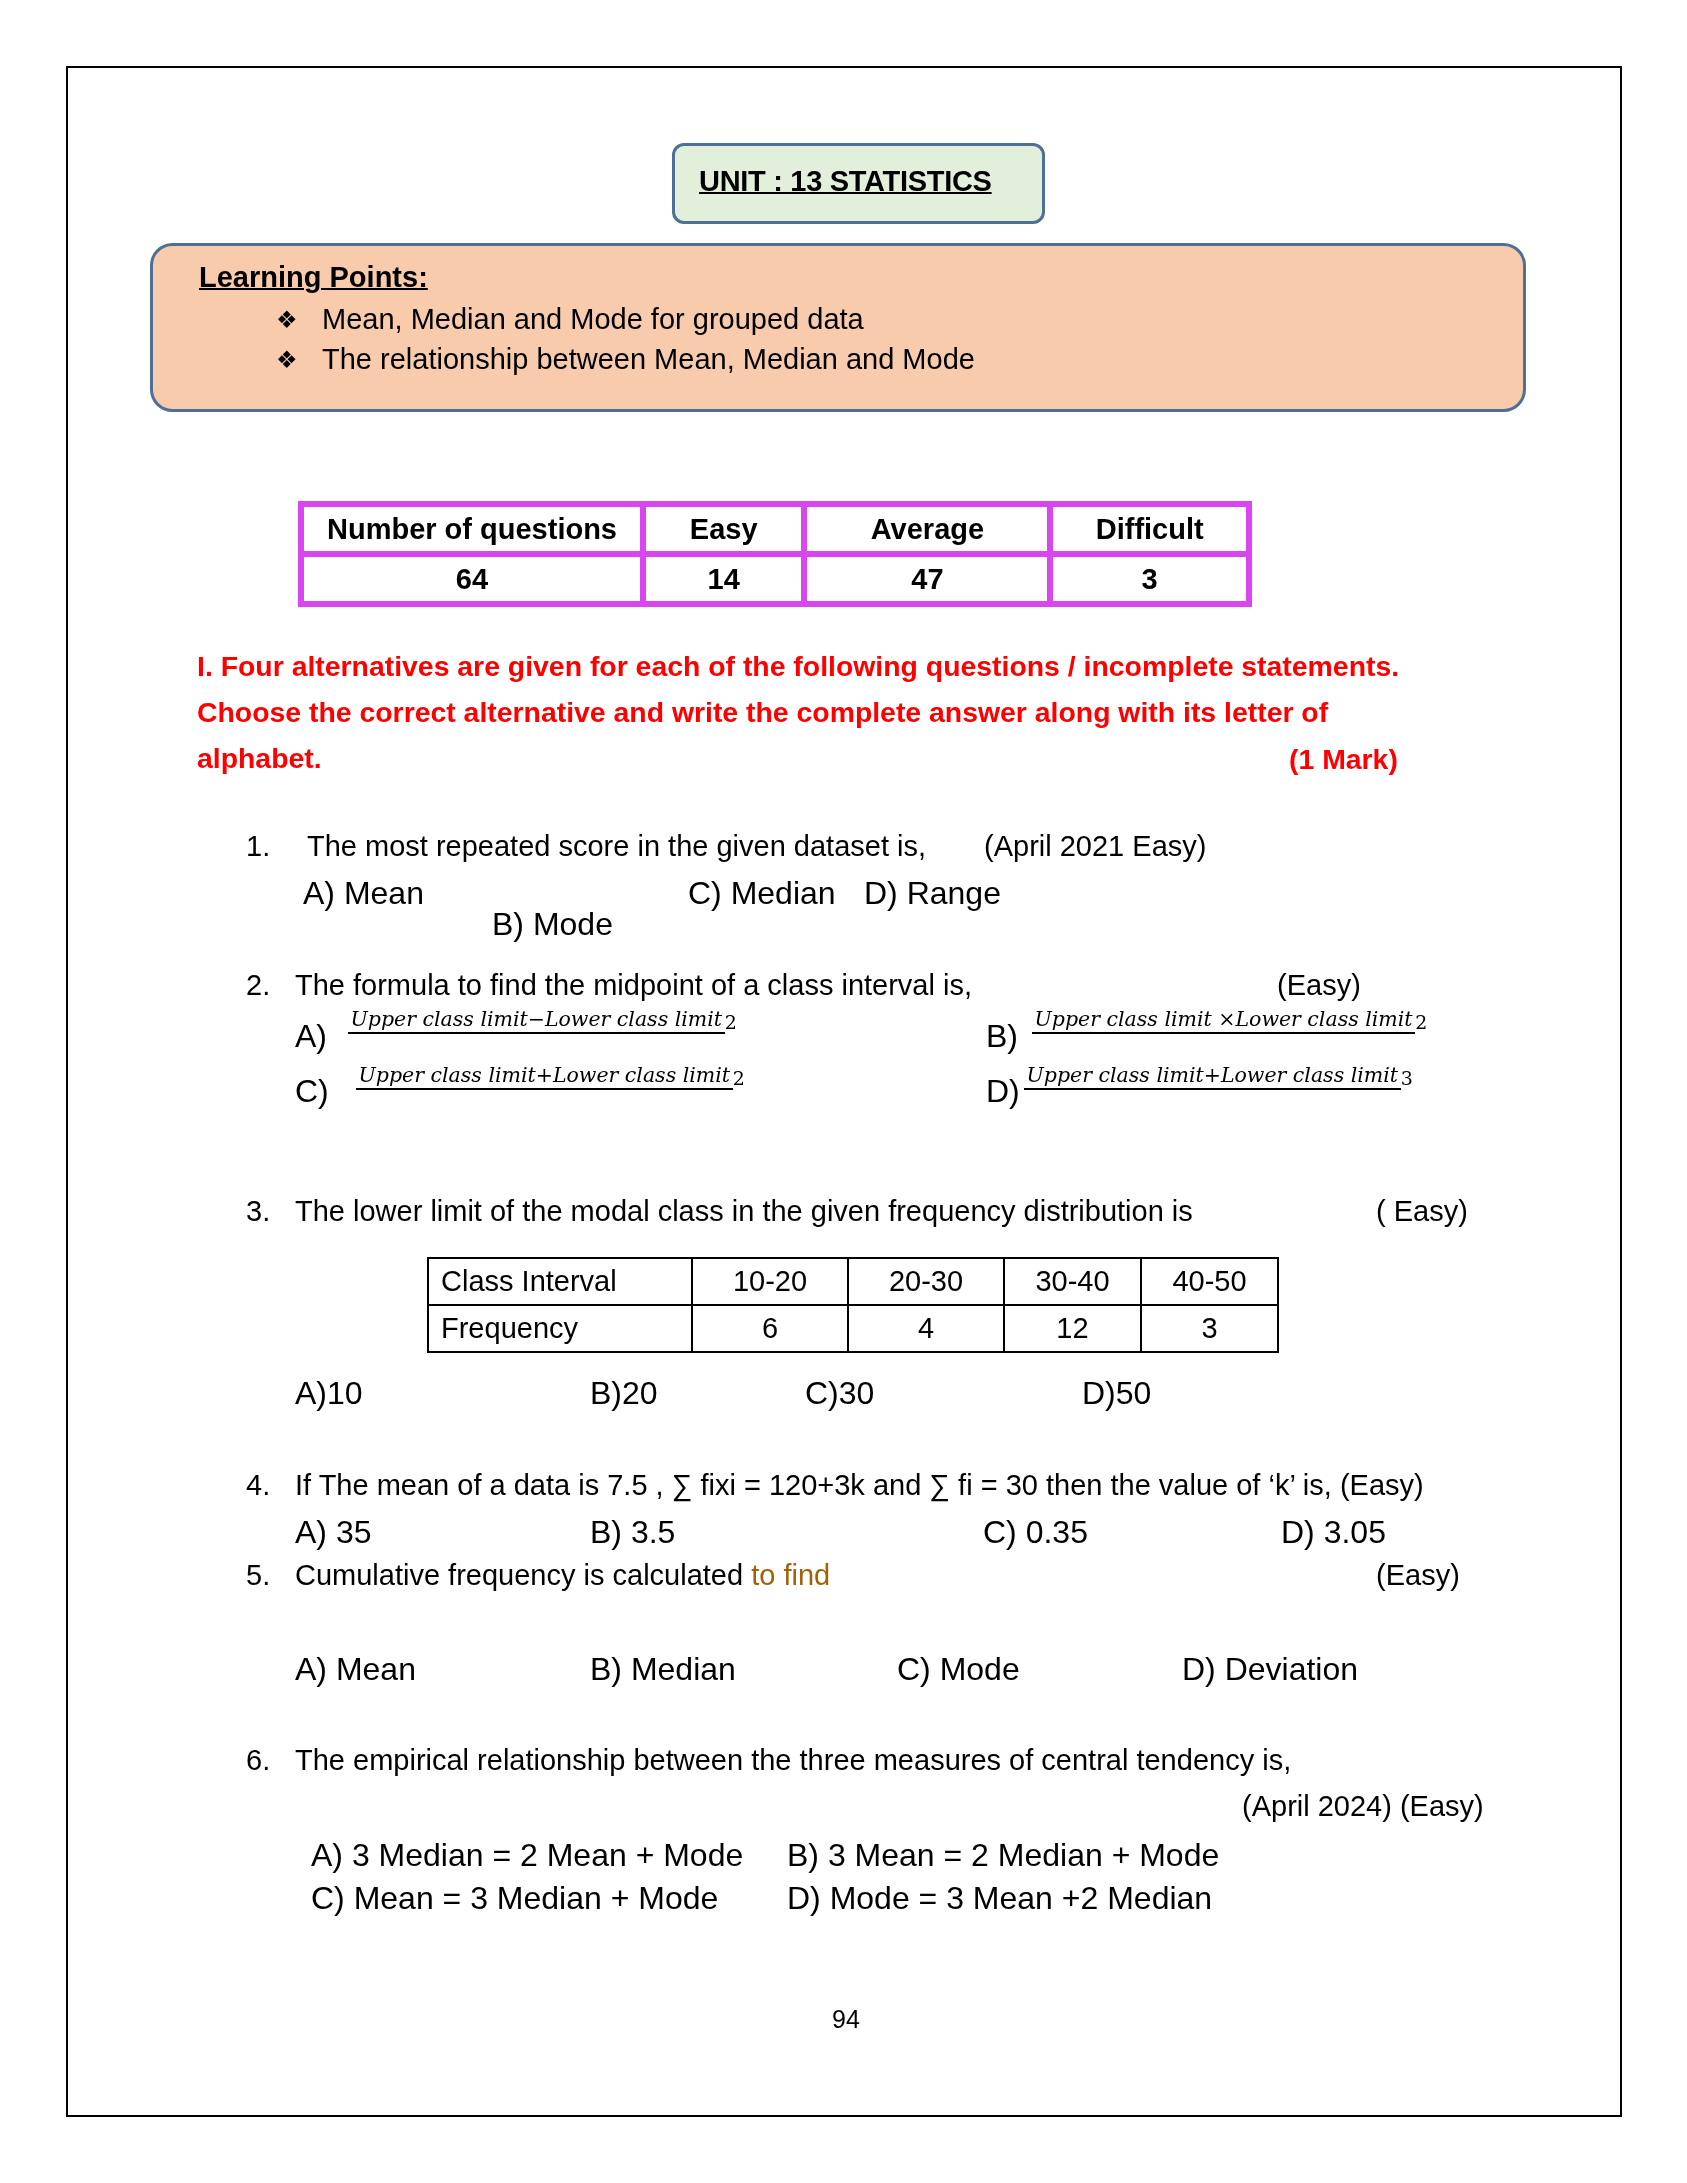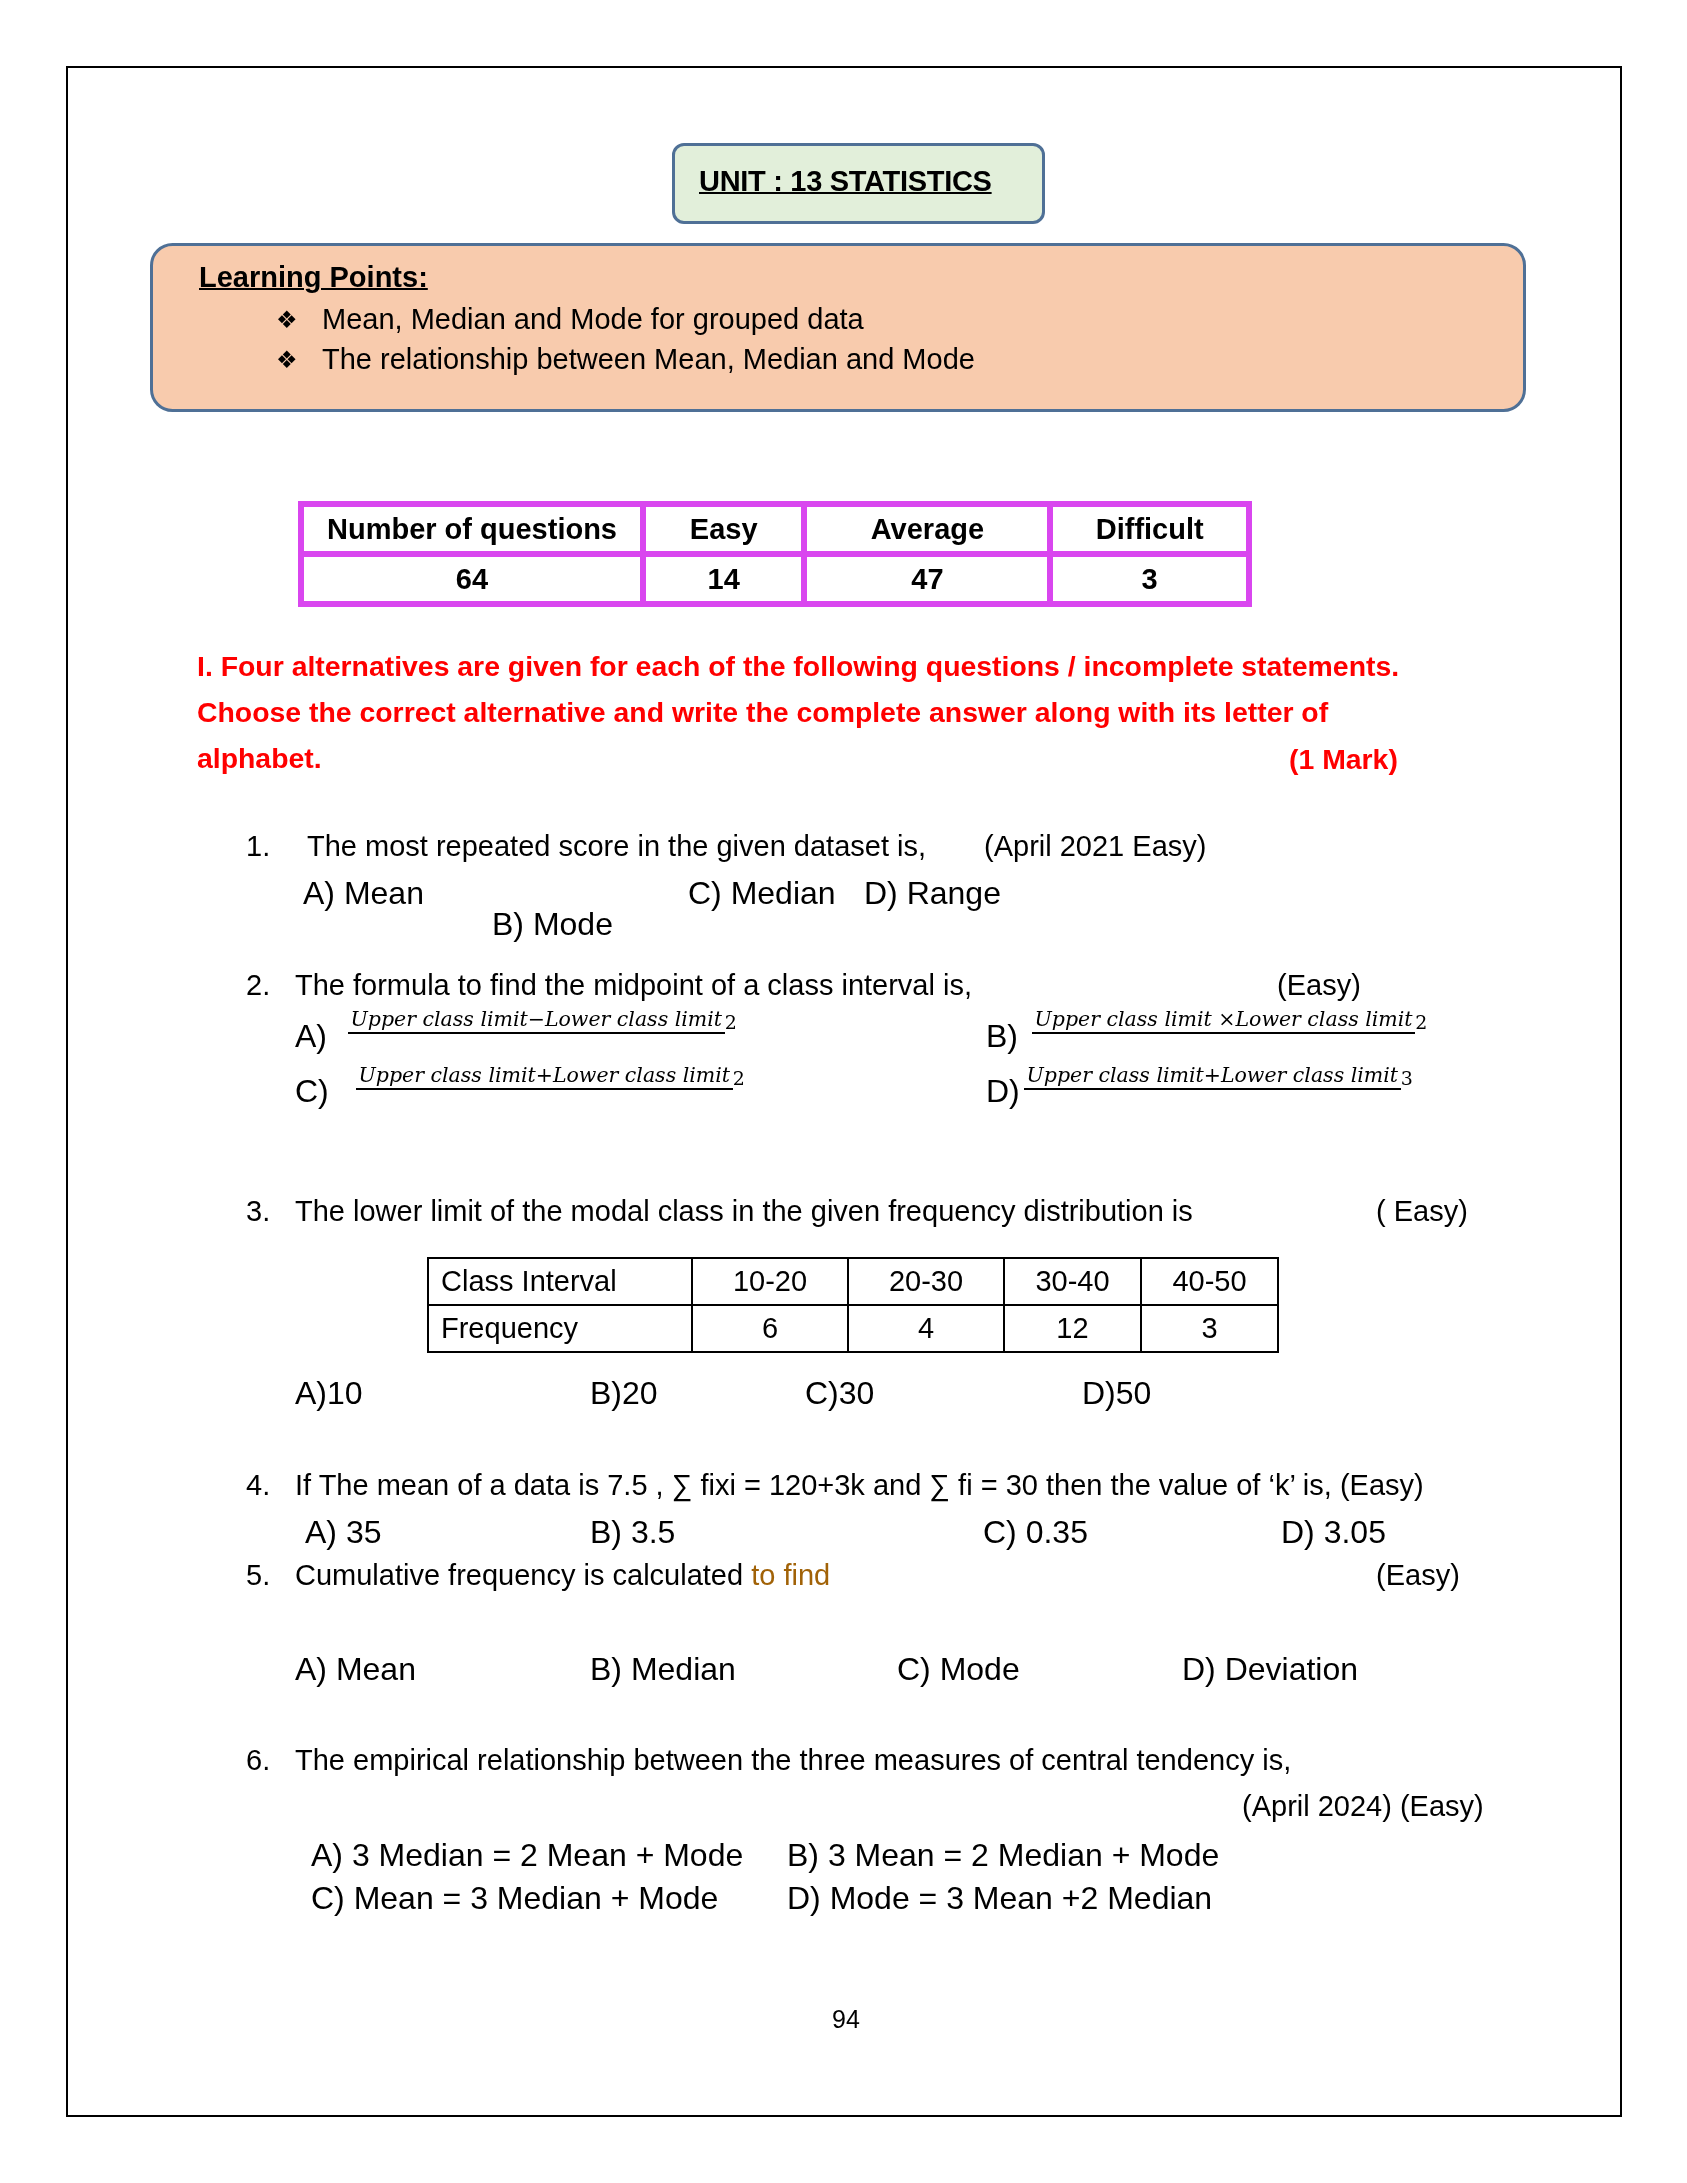--- a/index.html
+++ b/index.html
@@ -169,21 +169,21 @@
 </tbody>
   </table>
 
 <div class="opt" style="left:295px; top:1375px;">A)10</div>
 <div class="opt" style="left:590px; top:1375px;">B)20</div>
 <div class="opt" style="left:805px; top:1375px;">C)30</div>
 <div class="opt" style="left:1082px; top:1375px;">D)50</div>
 
 <div class="num" style="left:246px; top:1469px;">4.</div>
 <div class="q" style="left:295px; top:1469px;">If The mean of a data is 7.5 ,  ∑ fixi = 120+3k  and ∑ fi = 30 then the value of ‘k’ is, (Easy)</div>
-<div class="opt" style="left:295px; top:1514px;margin-left:10px;">A) 35</div>
+<div class="opt" style="left:295px; top:1514px;">A) 35</div>
 <div class="opt" style="left:590px; top:1514px;">B) 3.5</div>
 <div class="opt" style="left:983px; top:1514px;">C) 0.35</div>
 <div class="opt" style="left:1281px; top:1514px;">D) 3.05</div>
 
 <div class="num" style="left:246px; top:1559px;">5.</div>
 <div class="q" style="left:295px; top:1559px;">
   <span>Cumulative frequency is calculated </span><span class="red">to find</span>
 </div>
 <div class="tag" style="left:1376px; top:1559px;">(Easy)</div>
 <div class="opt" style="left:295px; top:1651px;">A) Mean</div>

